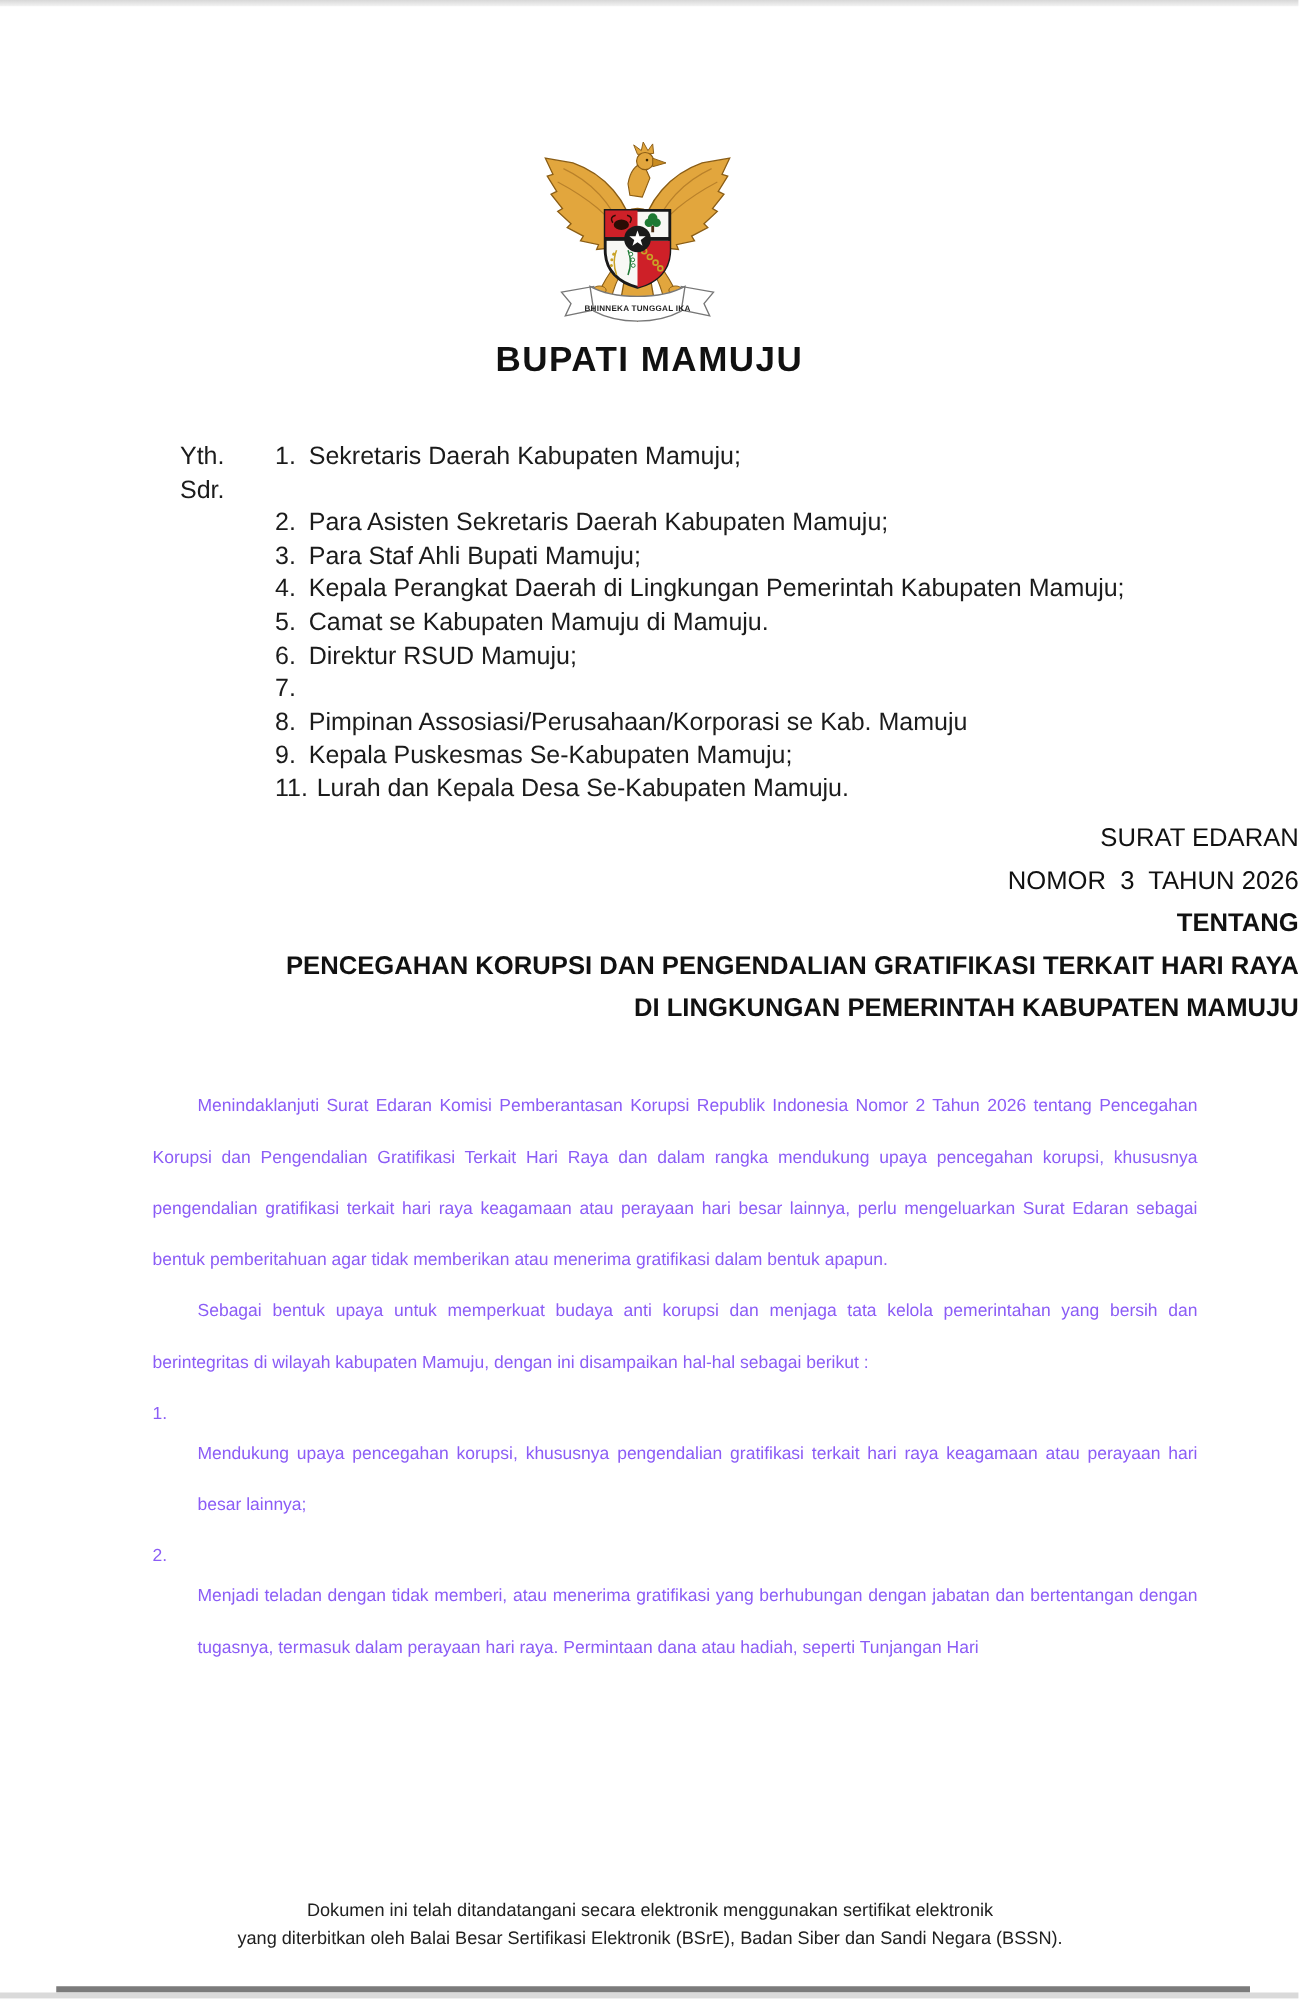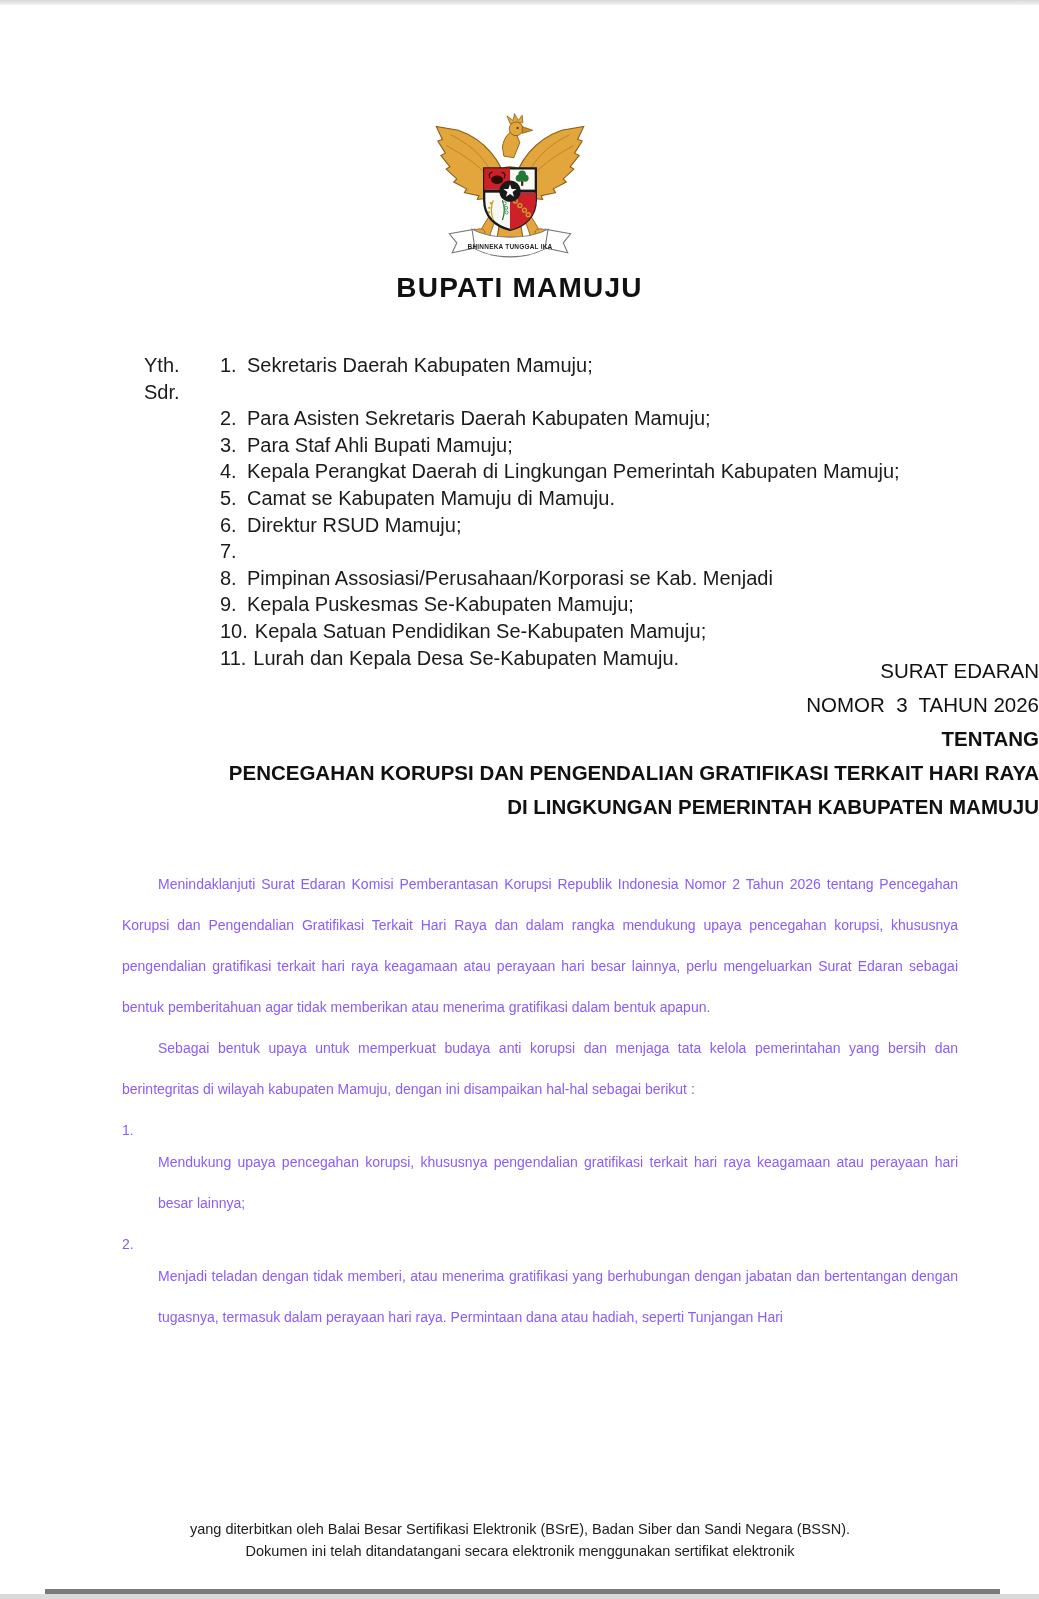--- a/index.html
+++ b/index.html
@@ -151,31 +151,26 @@
         <span class="addr-num">6.</span>
         <span>Direktur RSUD Mamuju;</span>
       </div>
     <div class="addr-row">
         <span class="addr-spacer"></span>
         <span class="addr-num">7.</span>
       </div>
     <div class="addr-row">
         <span class="addr-spacer"></span>
         <span class="addr-num">8.</span>
-        <span>Pimpinan Assosiasi/Perusahaan/Korporasi se Kab. Menjadi</span>
+        <span>Pimpinan Assosiasi/Perusahaan/Korporasi se Kab. Mamuju</span>
       </div>
     <div class="addr-row">
         <span class="addr-spacer"></span>
         <span class="addr-num">9.</span>
         <span>Kepala Puskesmas Se-Kabupaten Mamuju;</span>
-      </div>
-    <div class="addr-row">
-        <span class="addr-spacer"></span>
-        <span class="addr-num">10.</span>
-        <span>Kepala Satuan Pendidikan Se-Kabupaten Mamuju;</span>
       </div>
     <div class="addr-row">
         <span class="addr-spacer"></span>
         <span class="addr-num">11.</span>
         <span>Lurah dan Kepala Desa Se-Kabupaten Mamuju.</span>
       </div>
   </div>
 
   <div class="title-block">
     <div>SURAT EDARAN</div>
@@ -192,20 +187,20 @@
       <span class="point-num">1.</span>
       <span class="point-text">Mendukung upaya pencegahan korupsi, khususnya pengendalian gratifikasi terkait hari raya keagamaan atau perayaan hari besar lainnya;</span>
     </div>
     <div class="point-row">
       <span class="point-num">2.</span>
       <span class="point-text">Menjadi teladan dengan tidak memberi, atau menerima gratifikasi yang berhubungan dengan jabatan dan bertentangan dengan tugasnya, termasuk dalam perayaan hari raya. Permintaan dana atau hadiah, seperti Tunjangan Hari</span>
     </div>
   </div>
 
   <div class="footer">
+    <div>Dokumen ini telah ditandatangani secara elektronik menggunakan sertifikat elektronik</div>
     <div>yang diterbitkan oleh Balai Besar Sertifikasi Elektronik (BSrE), Badan Siber dan Sandi Negara (BSSN).</div>
-    <div>Dokumen ini telah ditandatangani secara elektronik menggunakan sertifikat elektronik</div>
   </div>
 
   <div class="bottom-dark"></div>
   <div class="bottom-light"></div>
 
 </div>
 
 </body></html>

